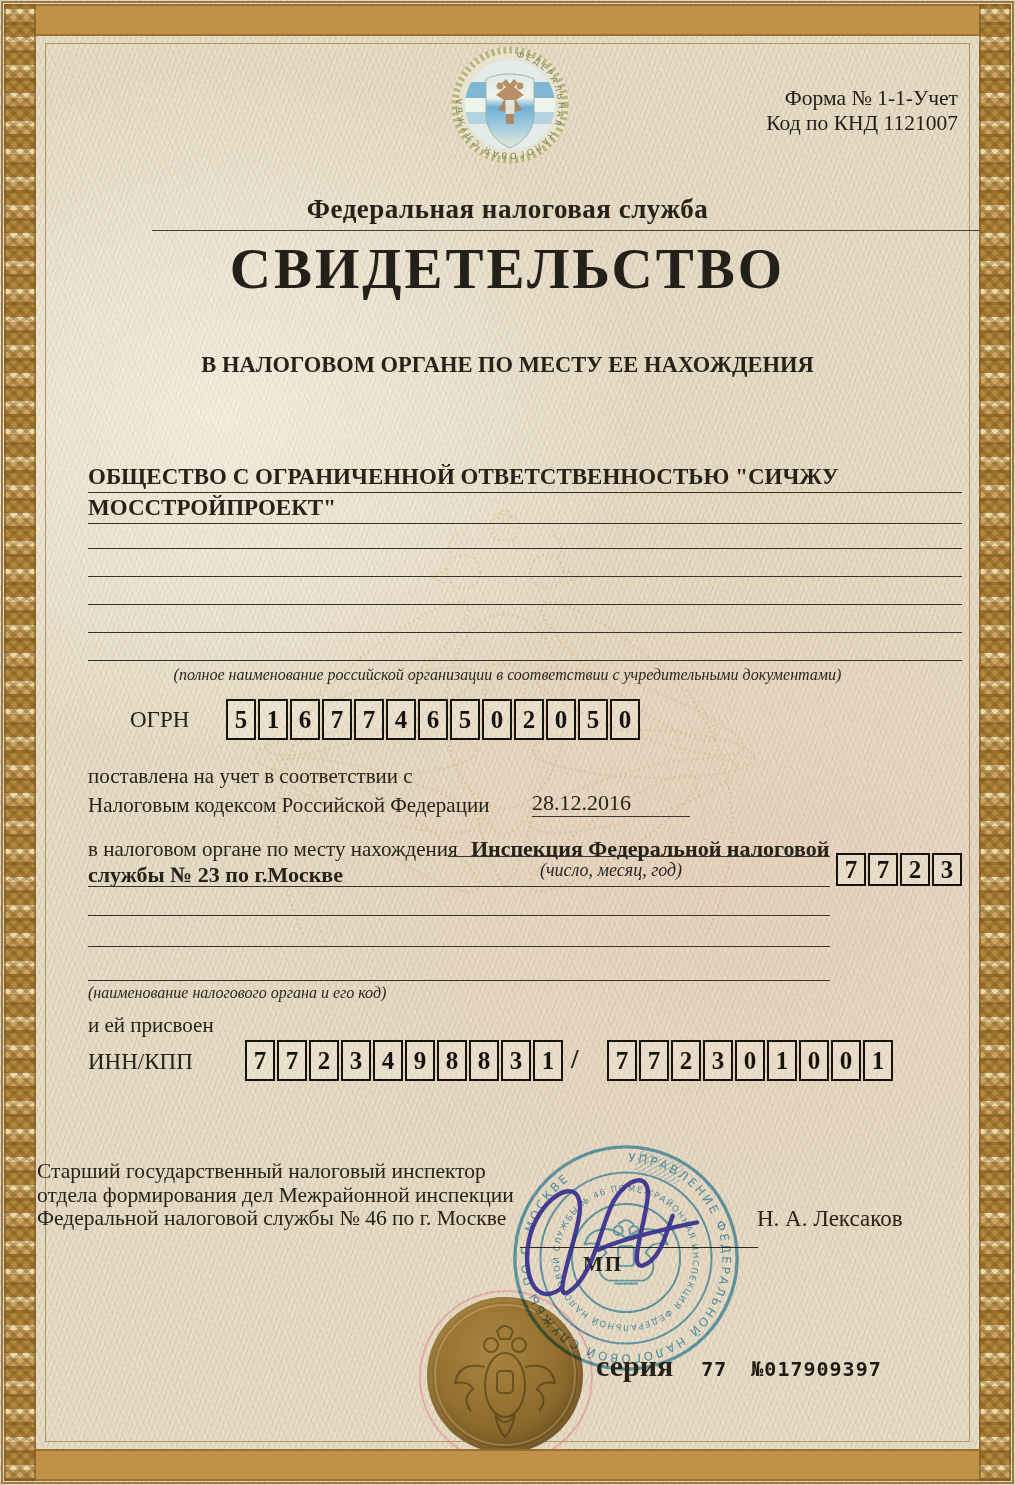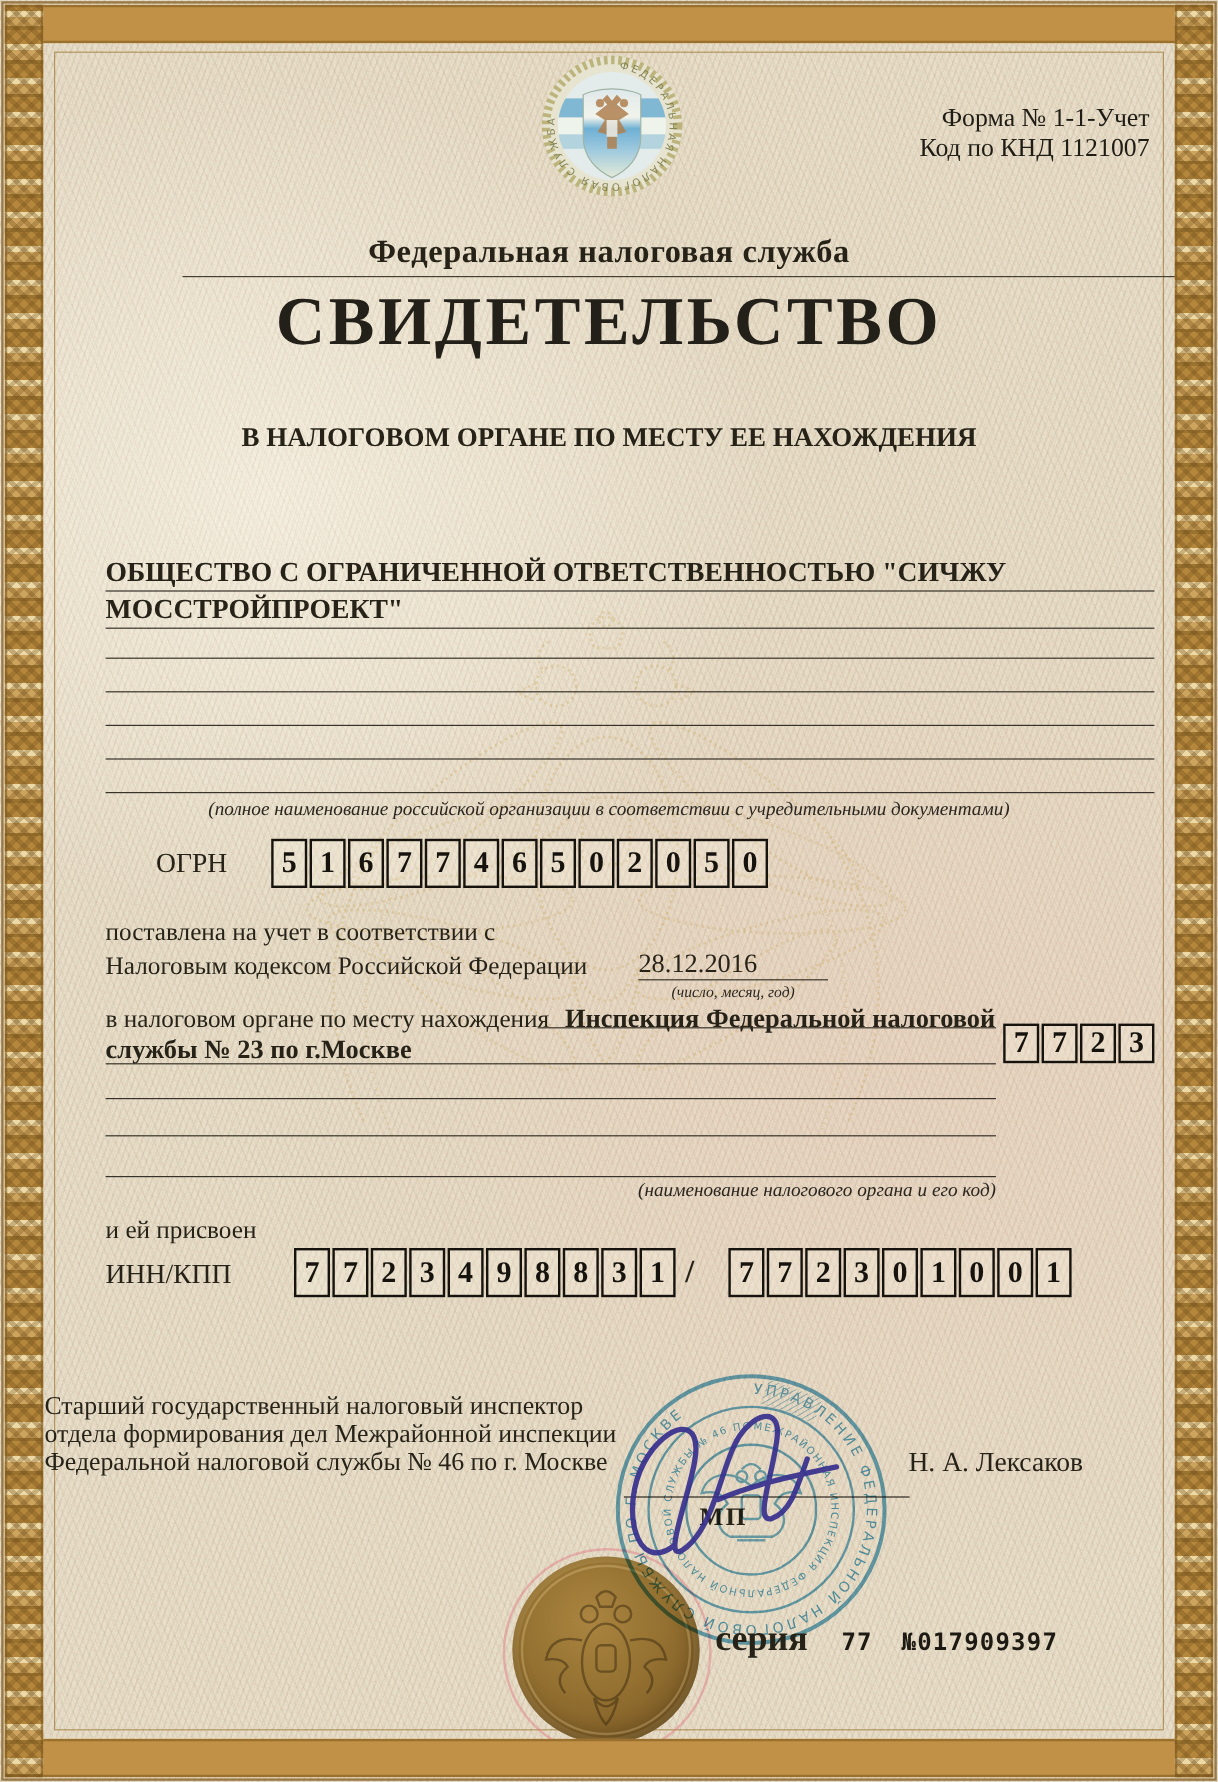--- a/index.html
+++ b/index.html
@@ -201,41 +201,41 @@
     <span class="cell">0</span>
     <span class="cell">2</span>
     <span class="cell">0</span>
     <span class="cell">5</span>
     <span class="cell">0</span>
   </div>
 
   <div class="abs body-line" style="top:764px; left:88px;">поставлена на учет в соответствии с</div>
   <div class="abs body-line" style="top:793px; left:88px;">Налоговым кодексом Российской Федерации</div>
   <div class="abs date-box fline">28.12.2016</div>
-  <div class="abs caption" style="top:819px; left:503px; width:216px; text-align:center; font-size:13px;">(число, месяц, год)</div>
+  <div class="abs caption" style="top:860px; left:503px; width:216px; text-align:center; font-size:18px;">(число, месяц, год)</div>
 
   <div class="abs body-line" style="top:836px; left:88px; width:760px;">
     <span>в налоговом органе по месту нахождения</span>
     <span class="bold-inline" style="margin-left:8px;">Инспекция Федеральной налоговой</span>
   </div>
   <div class="abs blank fline" style="top:856px; left:448px; width:382px;"></div>
   <div class="abs body-line bold-inline" style="top:862px; left:88px;">службы № 23 по г.Москве</div>
   <div class="abs blank fline" style="top:886px; width:742px;"></div>
 
   <div class="abs cells" style="top:853px; left:836px;">
     <span class="cell sm">7</span>
     <span class="cell sm">7</span>
     <span class="cell sm">2</span>
     <span class="cell sm">3</span>
   </div>
 
   <div class="abs blank fline" style="top:915px; width:742px;"></div>
   <div class="abs blank fline" style="top:946px; width:742px;"></div>
   <div class="abs blank fline" style="top:980px; width:742px;"></div>
-  <div class="abs caption" style="top:984px; left:88px; width:742px; text-align:right;font-family:Liberation Serif, serif;">(наименование налогового органа и его код)</div>
+  <div class="abs caption" style="top:984px; left:88px; width:742px; text-align:left;font-family:Liberation Serif, serif;">(наименование налогового органа и его код)</div>
 
   <div class="abs body-line" style="top:1013px; left:88px;">и ей присвоен</div>
   <div class="abs lbl" style="top:1049px; left:88px;">ИНН/КПП</div>
   <div class="abs cells" style="top:1040px; left:245px;">
     <span class="cell">7</span>
     <span class="cell">7</span>
     <span class="cell">2</span>
     <span class="cell">3</span>
     <span class="cell">4</span>
     <span class="cell">9</span>

